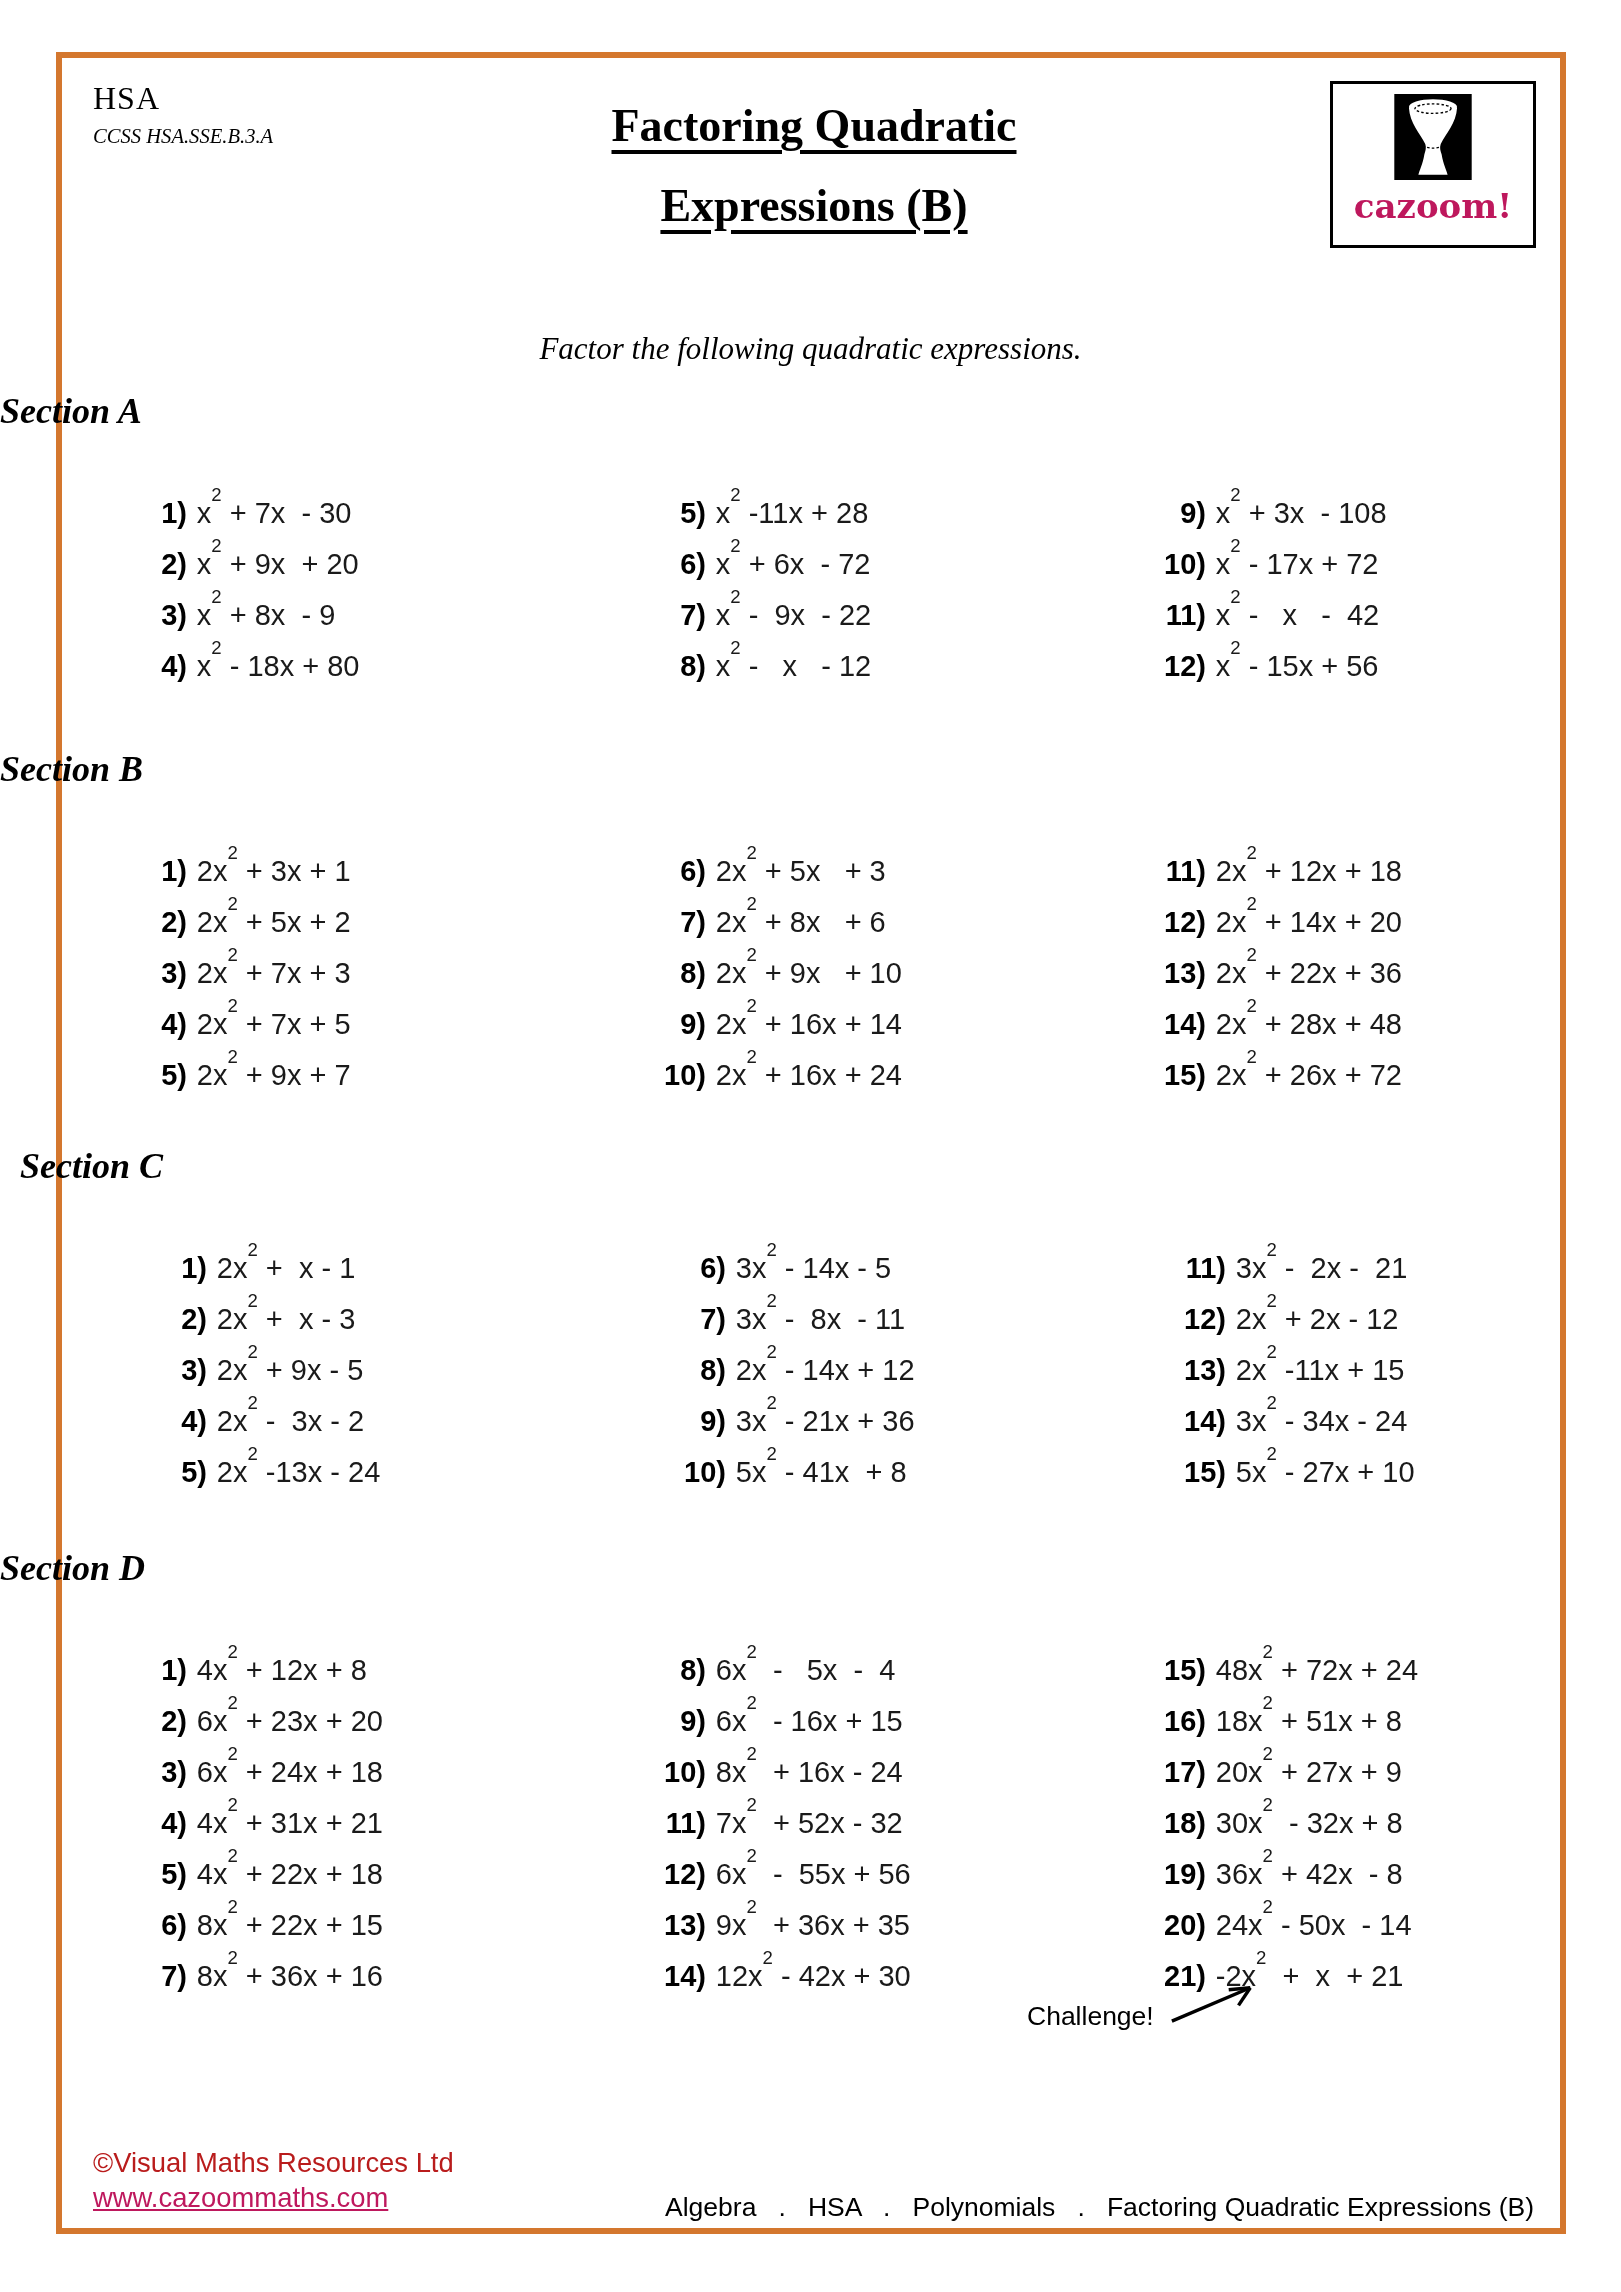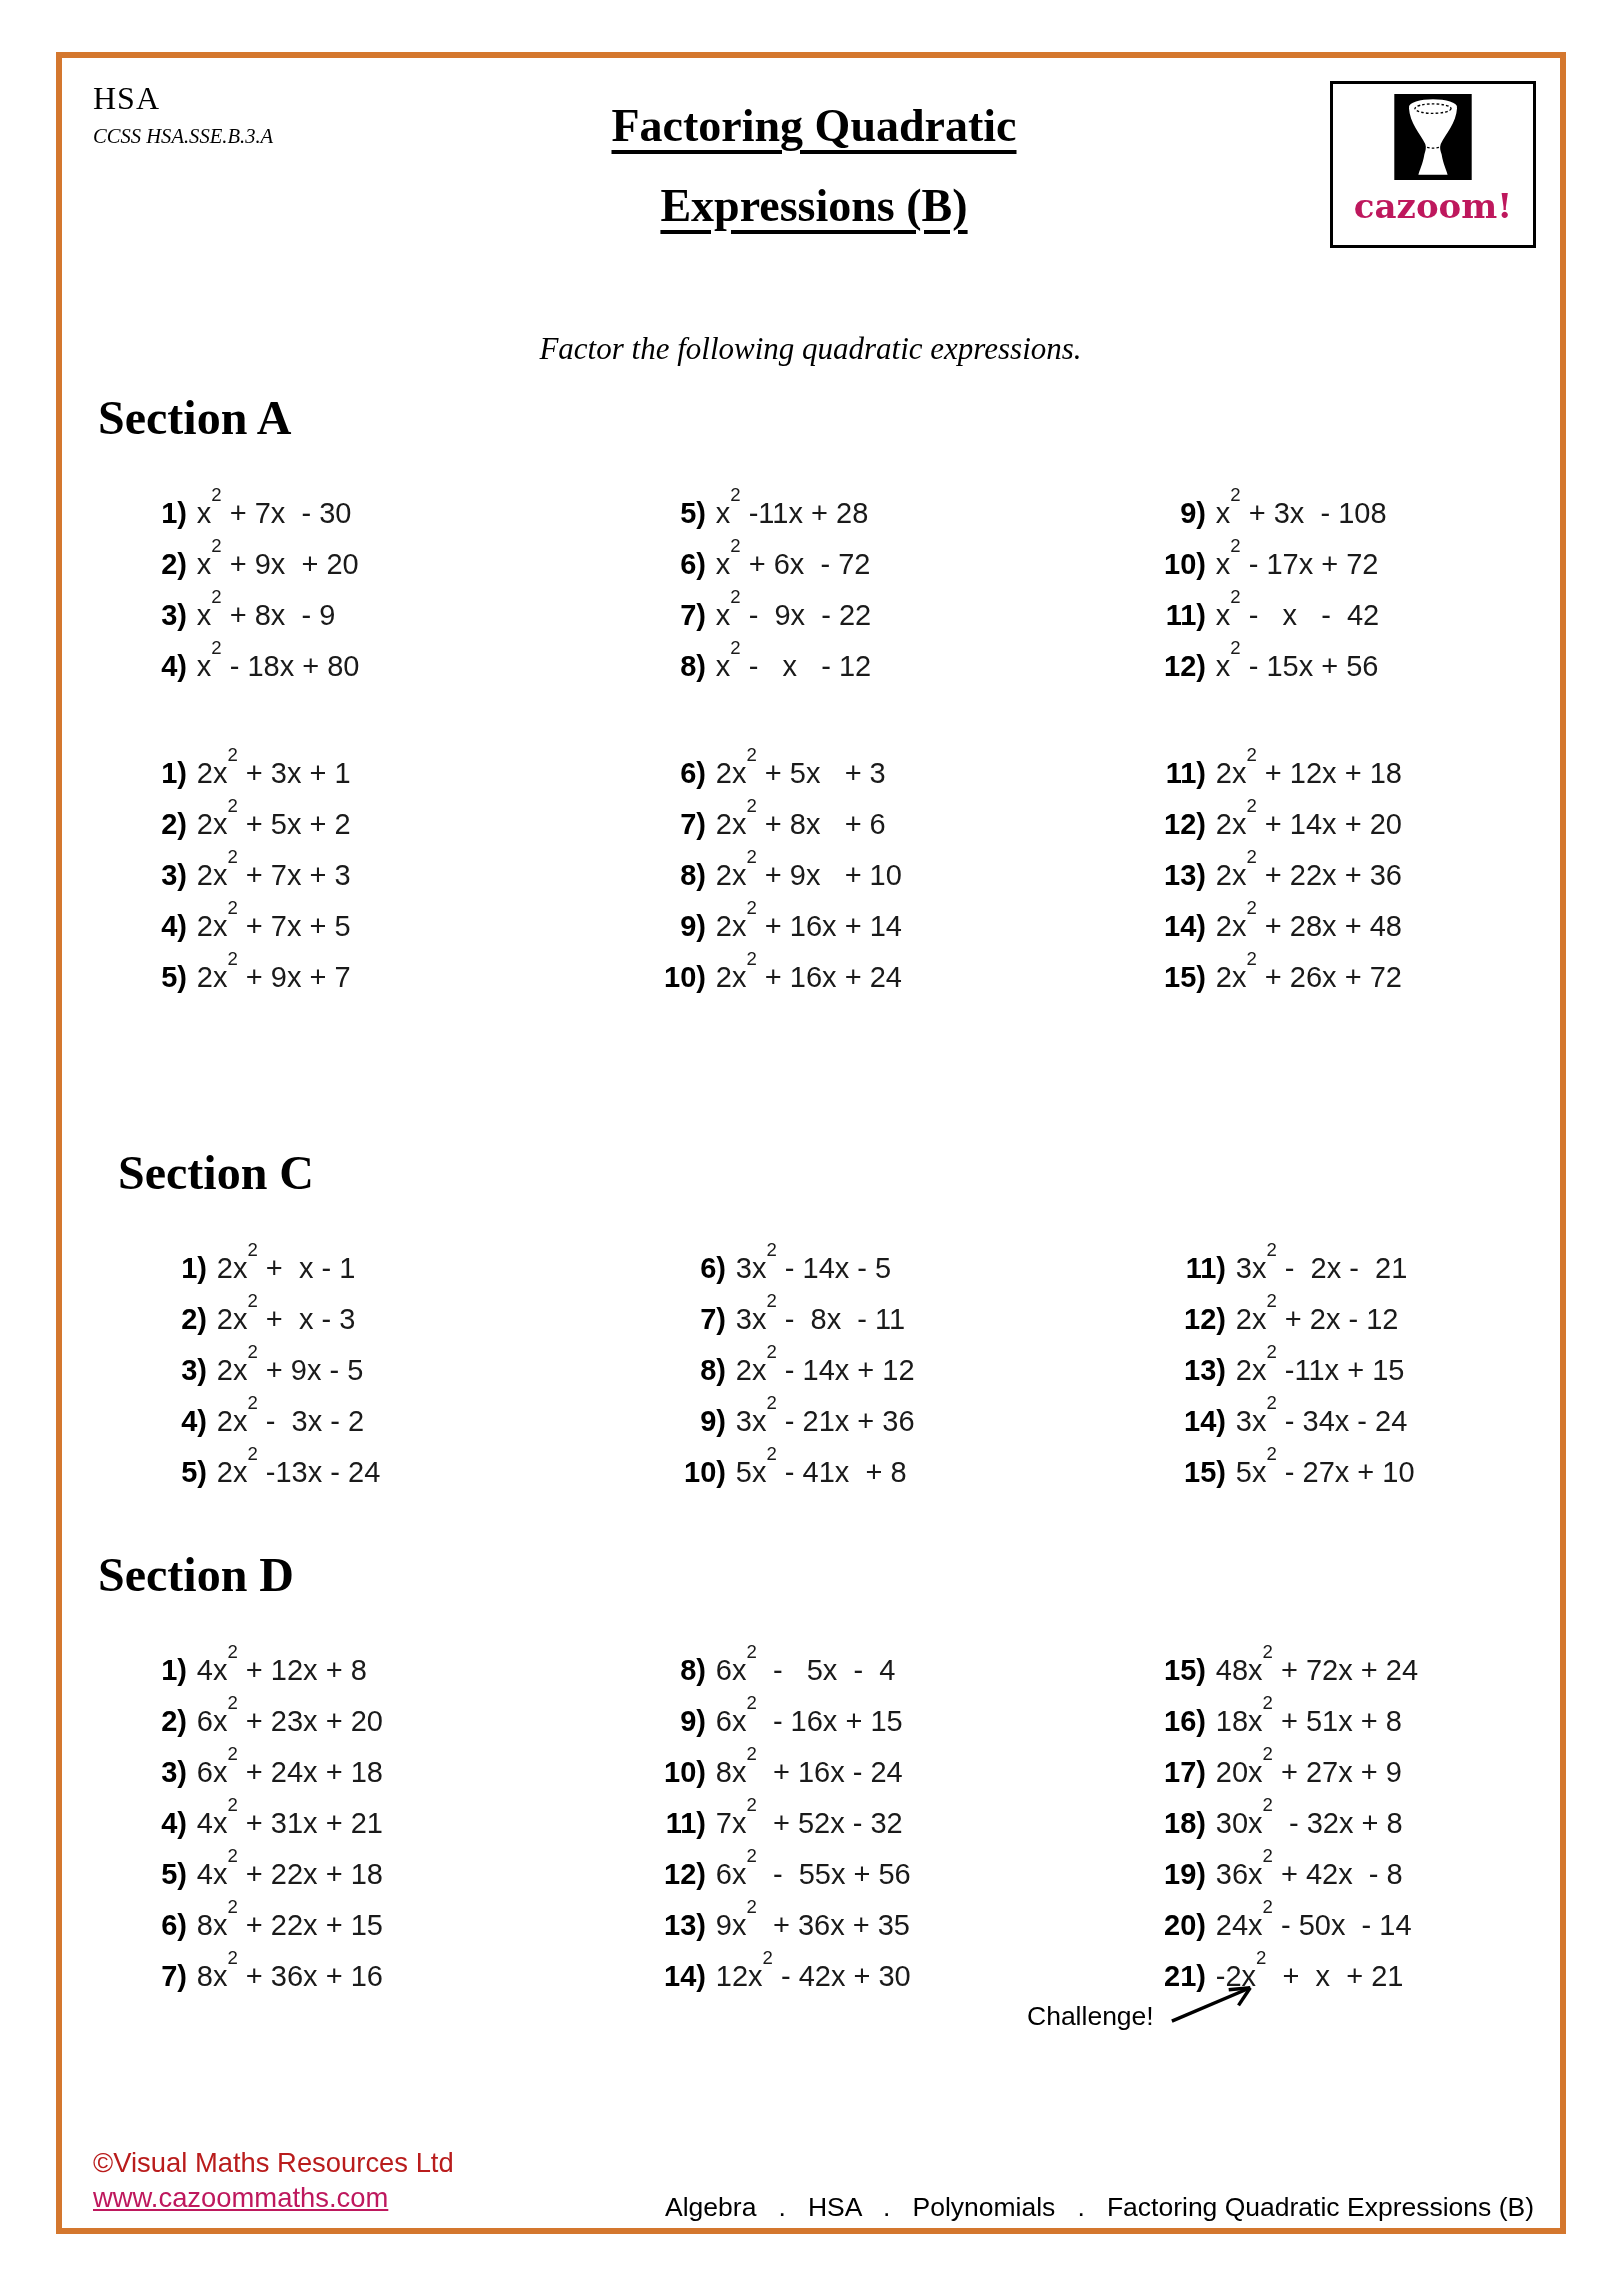--- a/index.html
+++ b/index.html
@@ -22,21 +22,21 @@
 
   .instruction { position:absolute; left:0; top:331px; width:1621px; text-align:center; font-family:"Liberation Serif", serif; font-style:italic; font-size:31px; color:#000; }
 
   
   #sections section { position:absolute; left:0; width:1621px; }
   #sections section:nth-of-type(1) { top:390px; }
   #sections section:nth-of-type(2) { top:748px; }
   #sections section:nth-of-type(3) { top:1145px;padding-left:20px; }
   #sections section:nth-of-type(4) { top:1547px; }
 
-  .section-title { font-family:"Liberation Serif", serif; font-weight:bold; font-size:48px; color:#000; margin-left:98px; height:98px; }
+  .section-title { font-family:"Liberation Serif", serif; font-weight:bold; font-style:italic; font-size:36px; color:#000; height:98px; }
   .cols { display:flex; padding-left:118px; }
   .col { }
   .col.c1 { width:519px; }
   .col.c2 { width:500px; }
   .col.c3 { flex:1; }
 
   .problem { display:flex; height:51px; line-height:51px; font-size:29px; color:#1a1a1a; }
   .pnum { width:69px; text-align:right; font-weight:bold; margin-right:9.8px; flex:0 0 auto; color:#000; }
   .pexpr { white-space:pre; }
   .pexpr sup { font-size:18.6px; position:relative; top:-11.8px; line-height:0; }
@@ -143,20 +143,21 @@
 
   <div class="problem">
     <span class="pnum">12)</span>
     <span class="pexpr">x<sup>2</sup> - 15x + 56</span>
   </div>
 </div>
         </div>
   </section>
 
   <section class="section">
+    <h2 class="section-title">Section B</h2>
     <div class="cols">
           <div class="col c1">
   <div class="problem">
     <span class="pnum">1)</span>
     <span class="pexpr">2x<sup>2</sup> + 3x + 1</span>
   </div>
 
   <div class="problem">
     <span class="pnum">2)</span>
     <span class="pexpr">2x<sup>2</sup> + 5x + 2</span>

